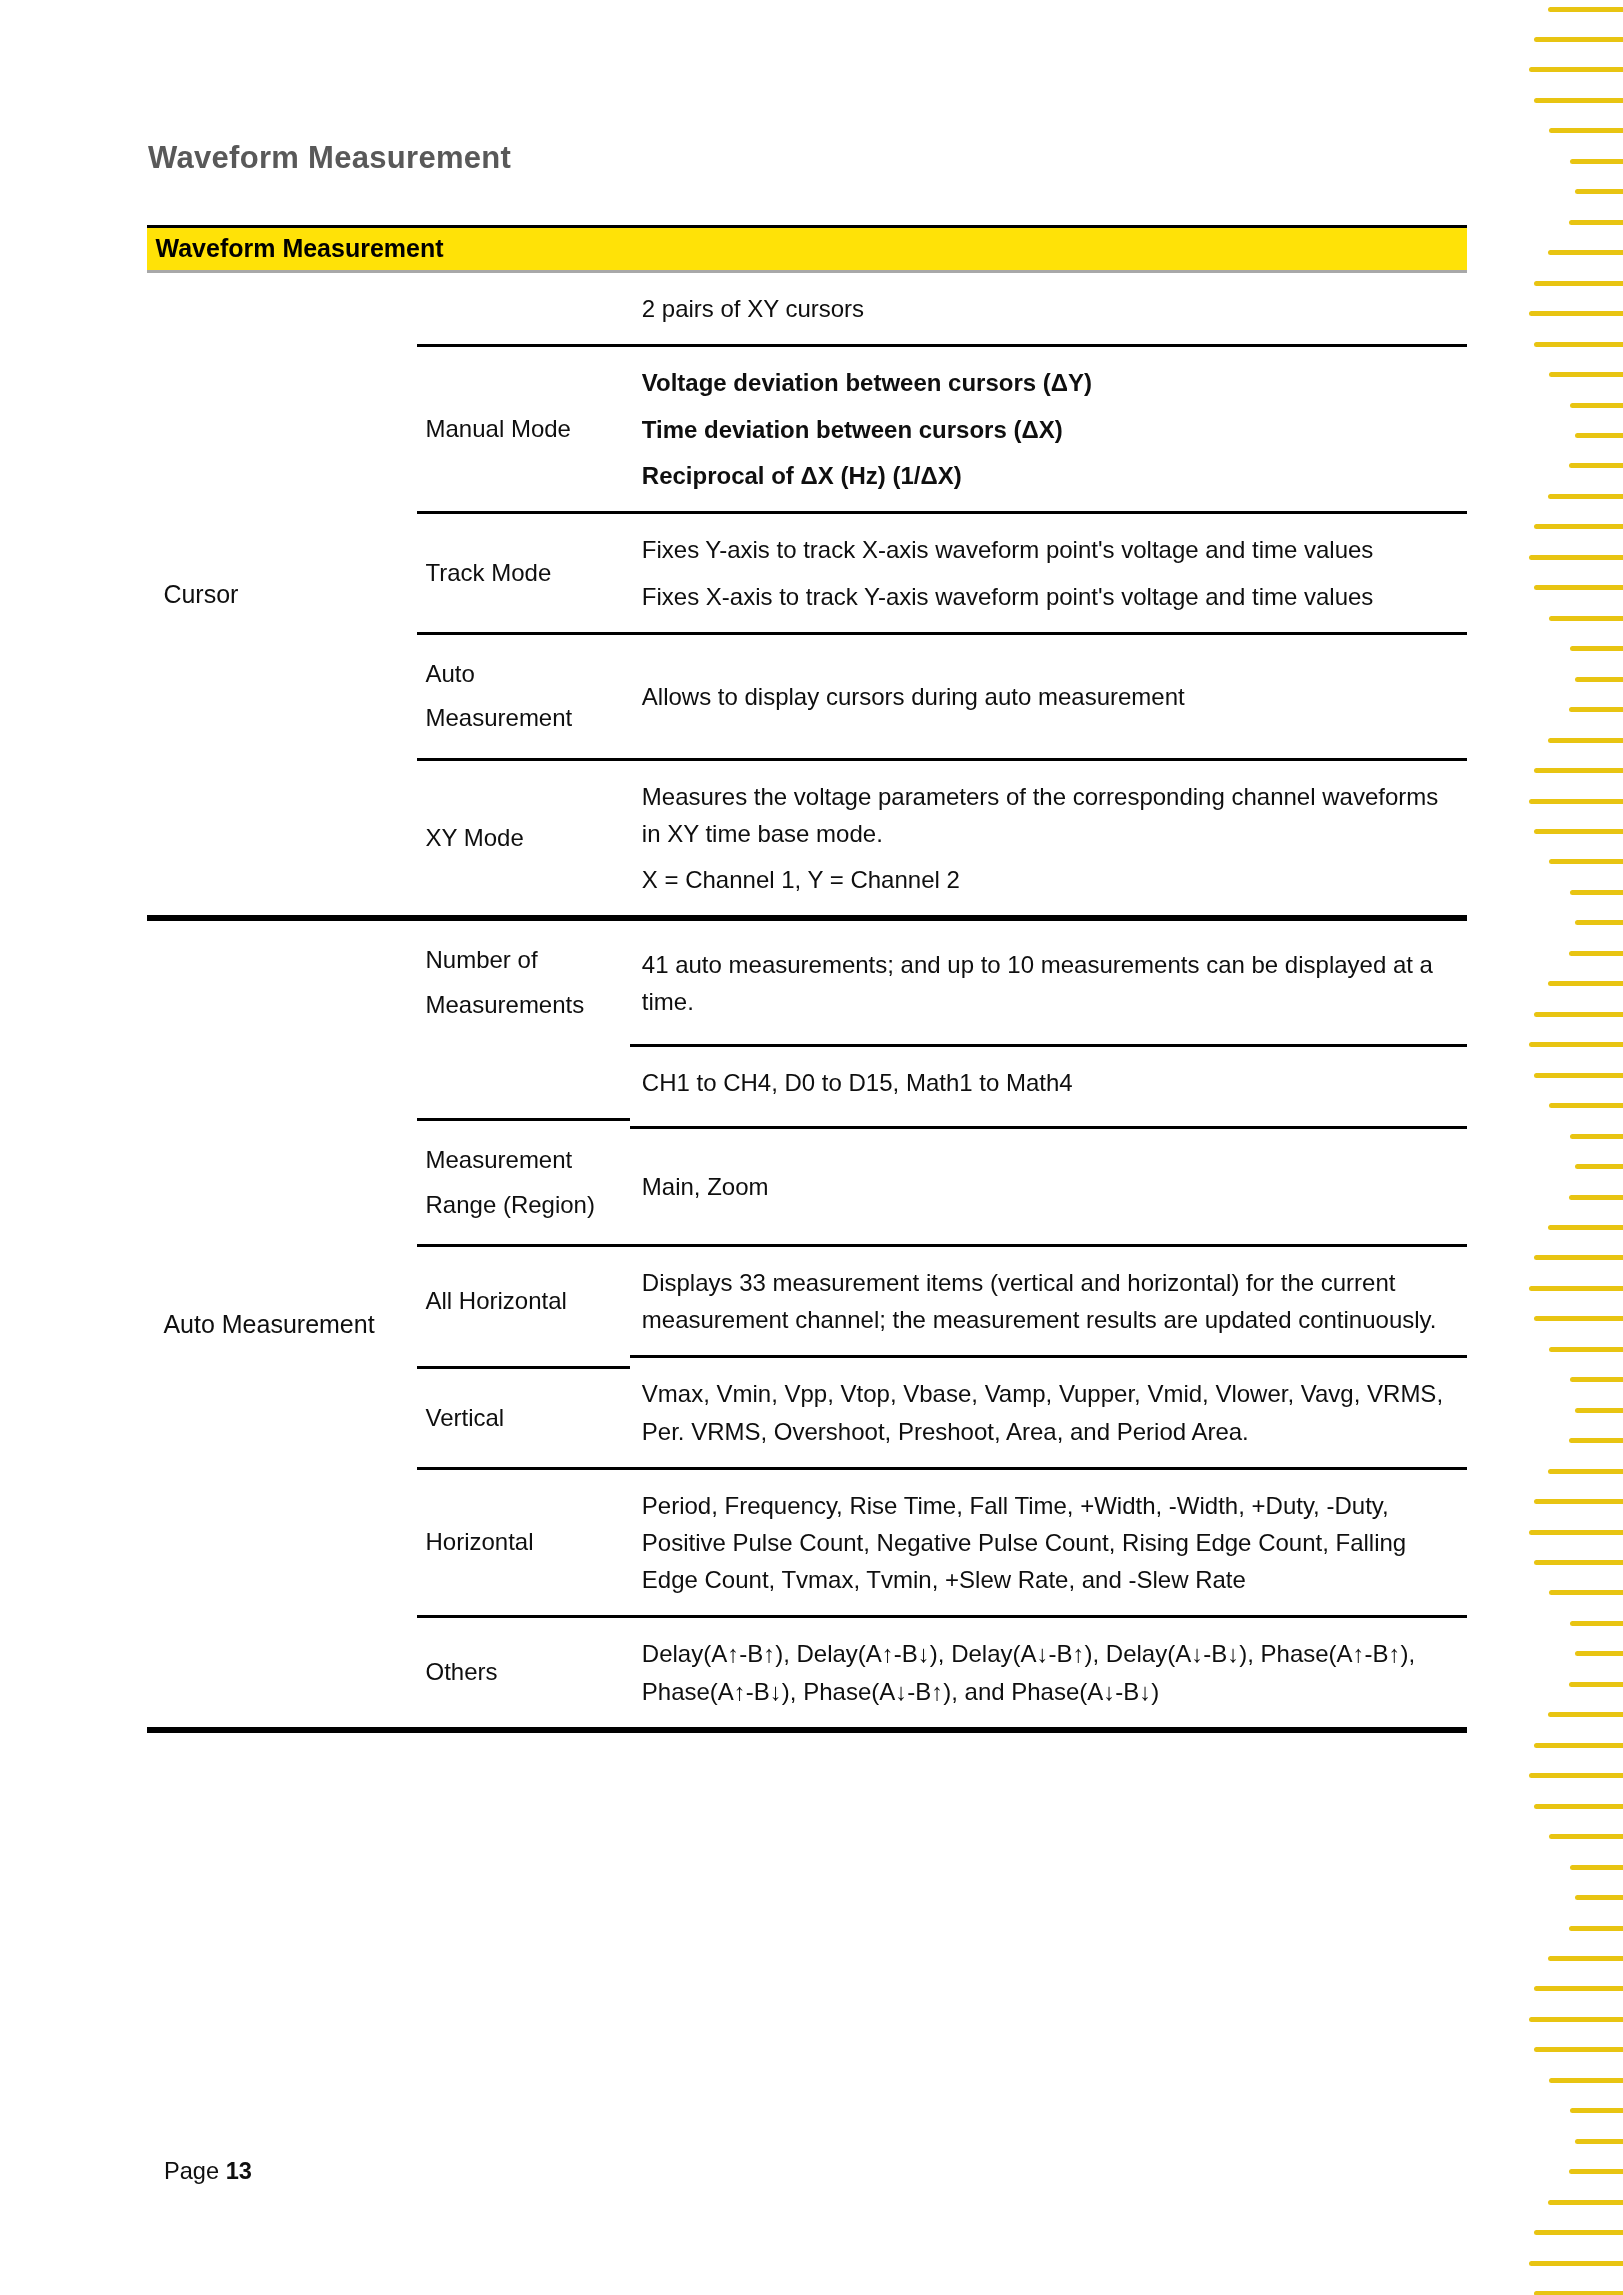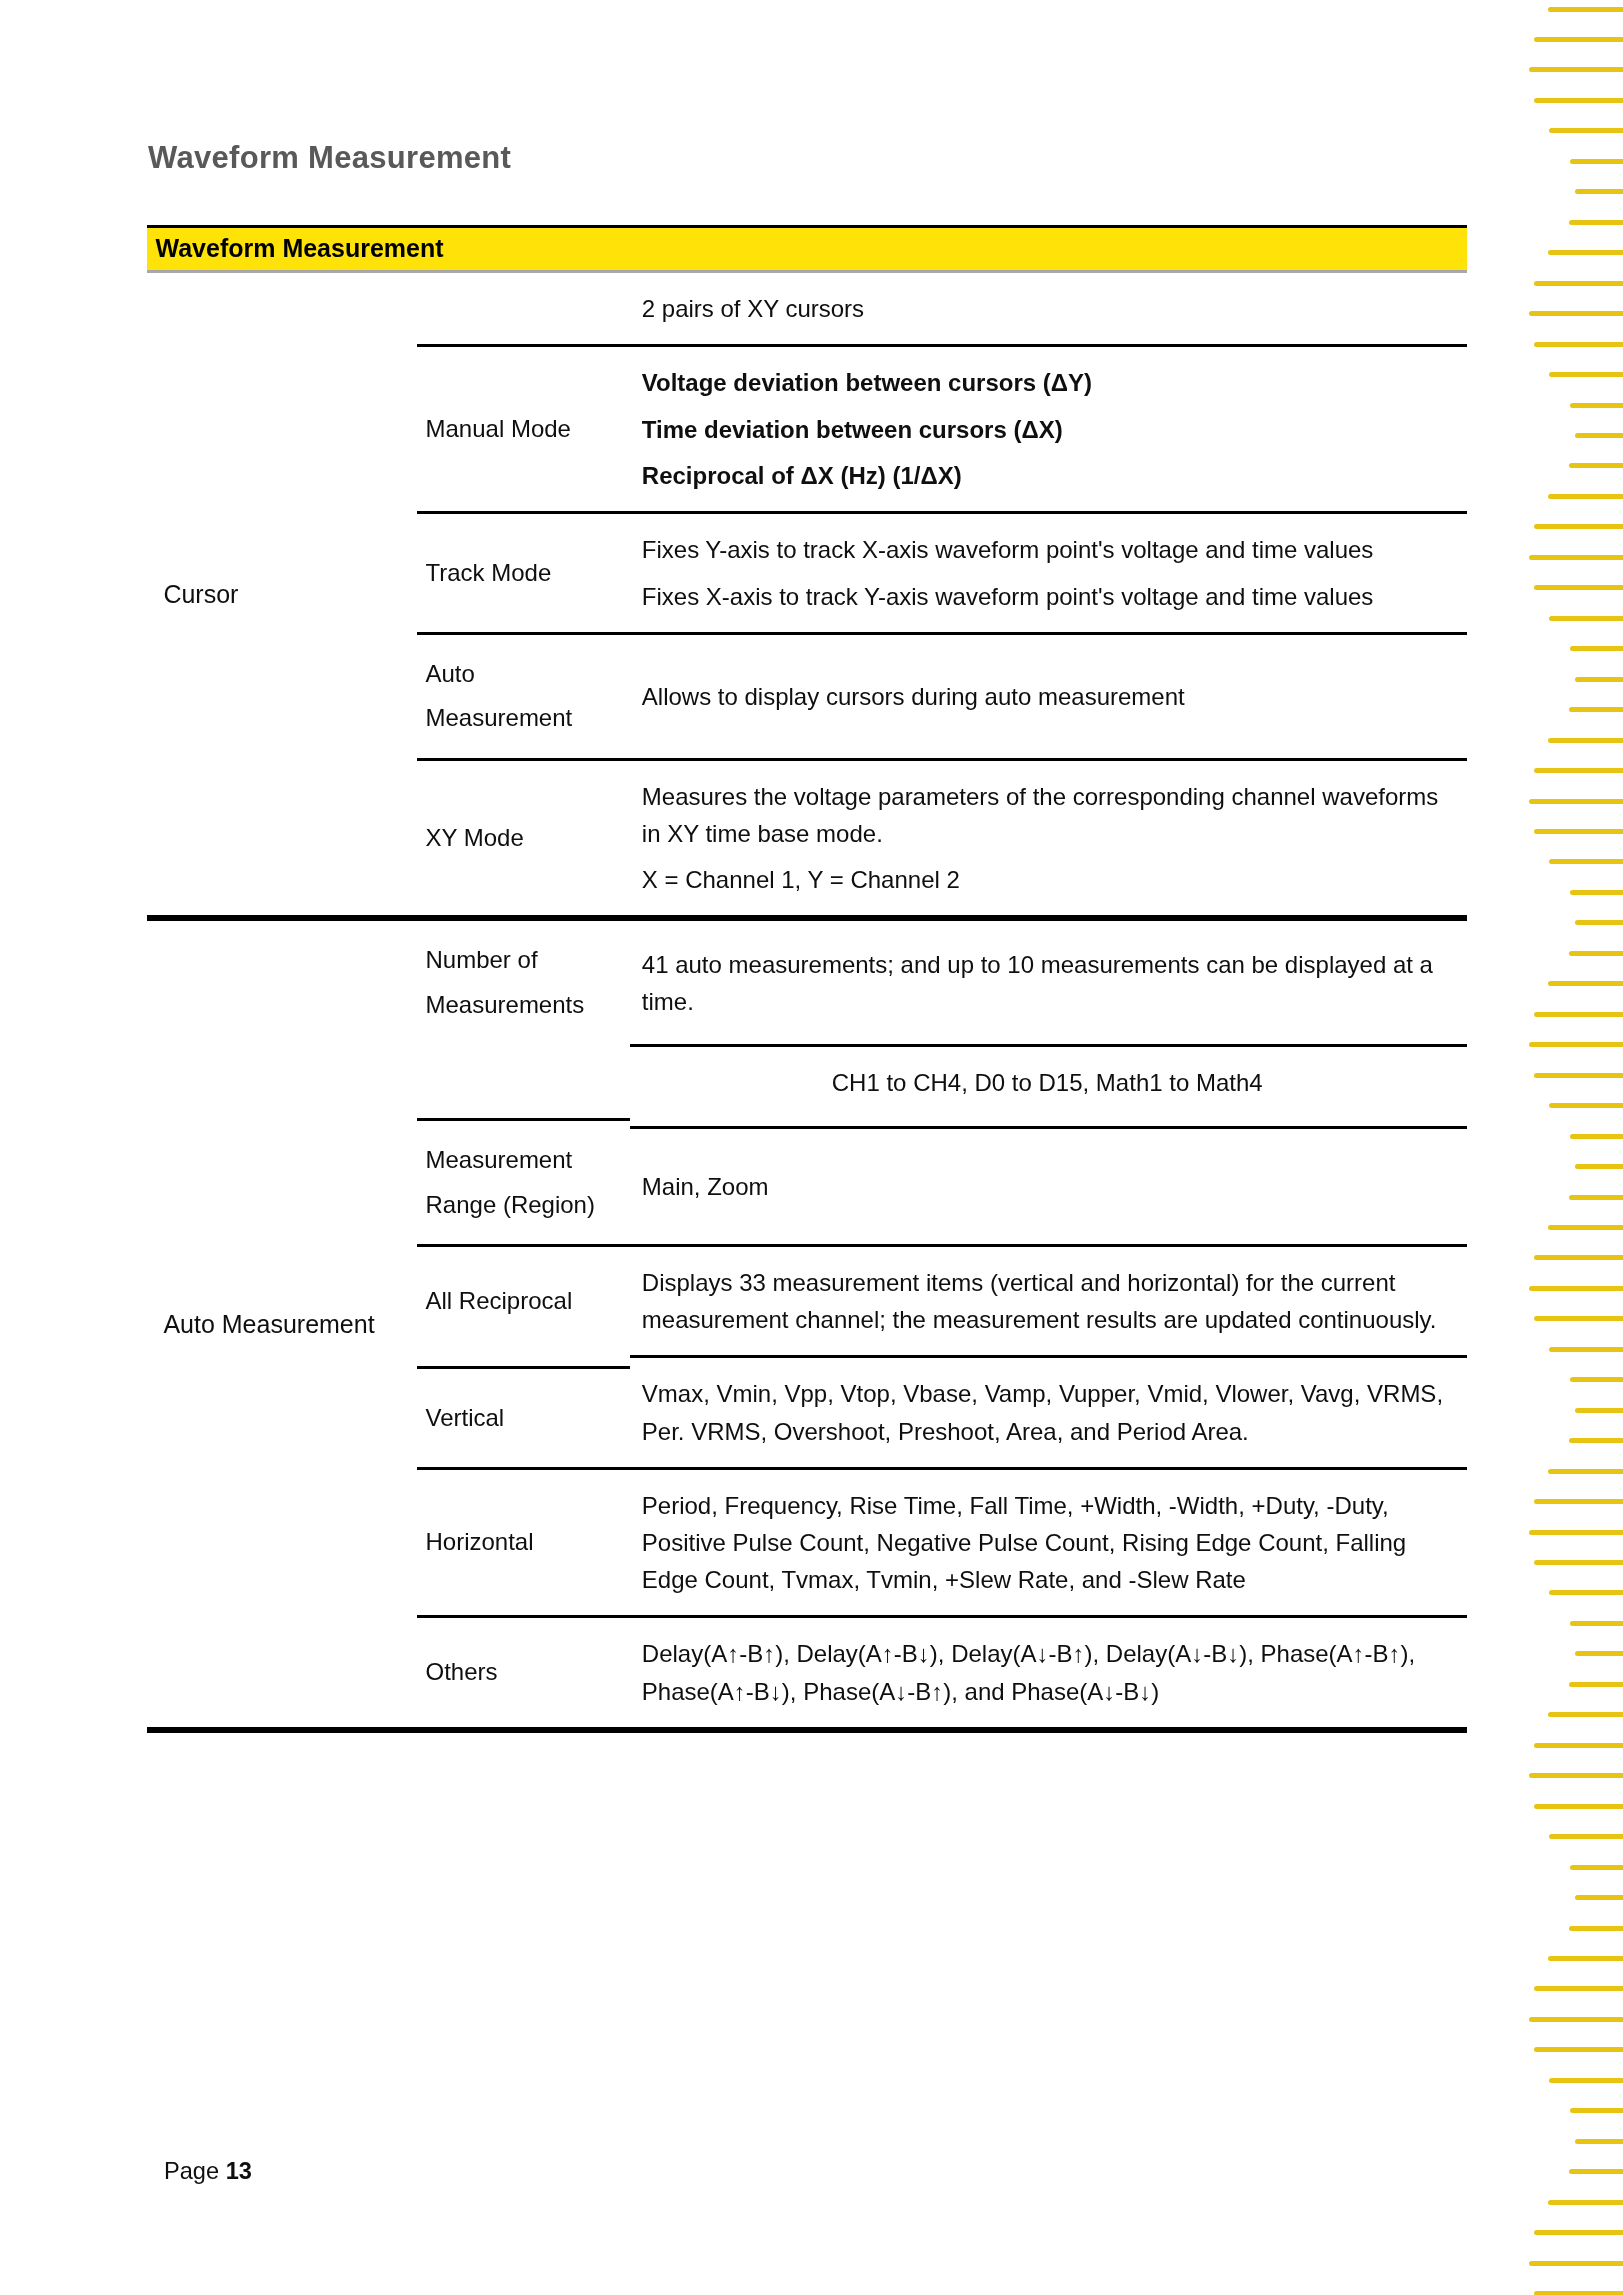--- a/index.html
+++ b/index.html
@@ -95,28 +95,28 @@
           <p>Measures the voltage parameters of the corresponding channel waveforms in XY time base mode.</p>
           <p>X = Channel 1, Y = Channel 2</p>
         </div>
       </div>
       <div class="section">
         <div class="section-label" style="grid-area: 1 / 1 / span 7;">Auto Measurement</div>
         <div class="cell param-cell" style="grid-area: 1 / 2;">Number of Measurements</div>
         <div class="cell desc-cell" style="grid-area: 1 / 3;">
           <p>41 auto measurements; and up to 10 measurements can be displayed at a time.</p>
         </div>
-        <div class="cell desc-cell ruled" style="grid-area: 2 / 3; align-items: center;">
+        <div class="cell desc-cell ruled" style="grid-area: 2 / 3;">
           <p>CH1 to CH4, D0 to D15, Math1 to Math4</p>
         </div>
         <div class="cell param-cell ruled" style="grid-area: 3 / 2;">Measurement Range (Region)</div>
         <div class="cell desc-cell ruled" style="grid-area: 3 / 3; margin-top: 8px;">
           <p>Main, Zoom</p>
         </div>
-        <div class="cell param-cell ruled" style="grid-area: 4 / 2;">All Reciprocal</div>
+        <div class="cell param-cell ruled" style="grid-area: 4 / 2;">All Horizontal</div>
         <div class="cell desc-cell ruled" style="grid-area: 4 / 3;">
           <p>Displays 33 measurement items (vertical and horizontal) for the current measurement channel; the measurement results are updated continuously.</p>
         </div>
         <div class="cell param-cell ruled" style="grid-area: 5 / 2; margin-top: 11px;">Vertical</div>
         <div class="cell desc-cell ruled" style="grid-area: 5 / 3;">
           <p>Vmax, Vmin, Vpp, Vtop, Vbase, Vamp, Vupper, Vmid, Vlower, Vavg, VRMS, Per. VRMS, Overshoot, Preshoot, Area, and Period Area.</p>
         </div>
         <div class="cell param-cell ruled" style="grid-area: 6 / 2;">Horizontal</div>
         <div class="cell desc-cell ruled" style="grid-area: 6 / 3;">
           <p>Period, Frequency, Rise Time, Fall Time, +Width, -Width, +Duty, -Duty, Positive Pulse Count, Negative Pulse Count, Rising Edge Count, Falling Edge Count, Tvmax, Tvmin, +Slew Rate, and -Slew Rate</p>

